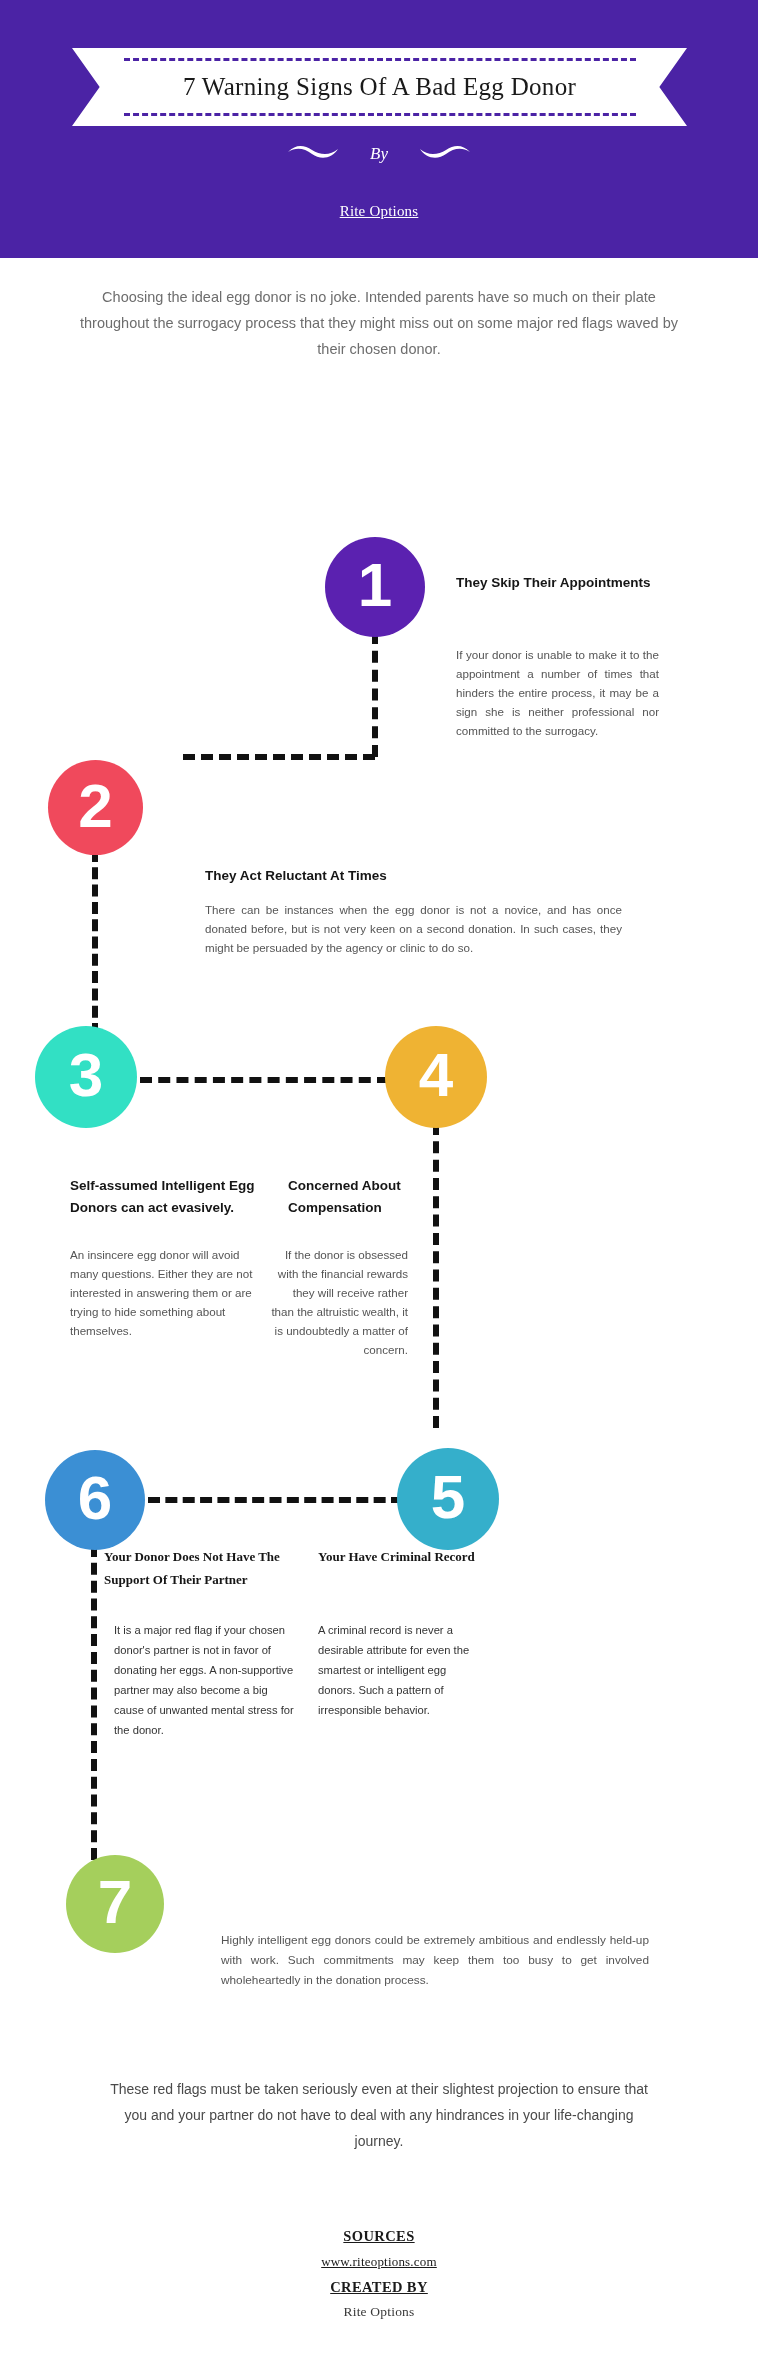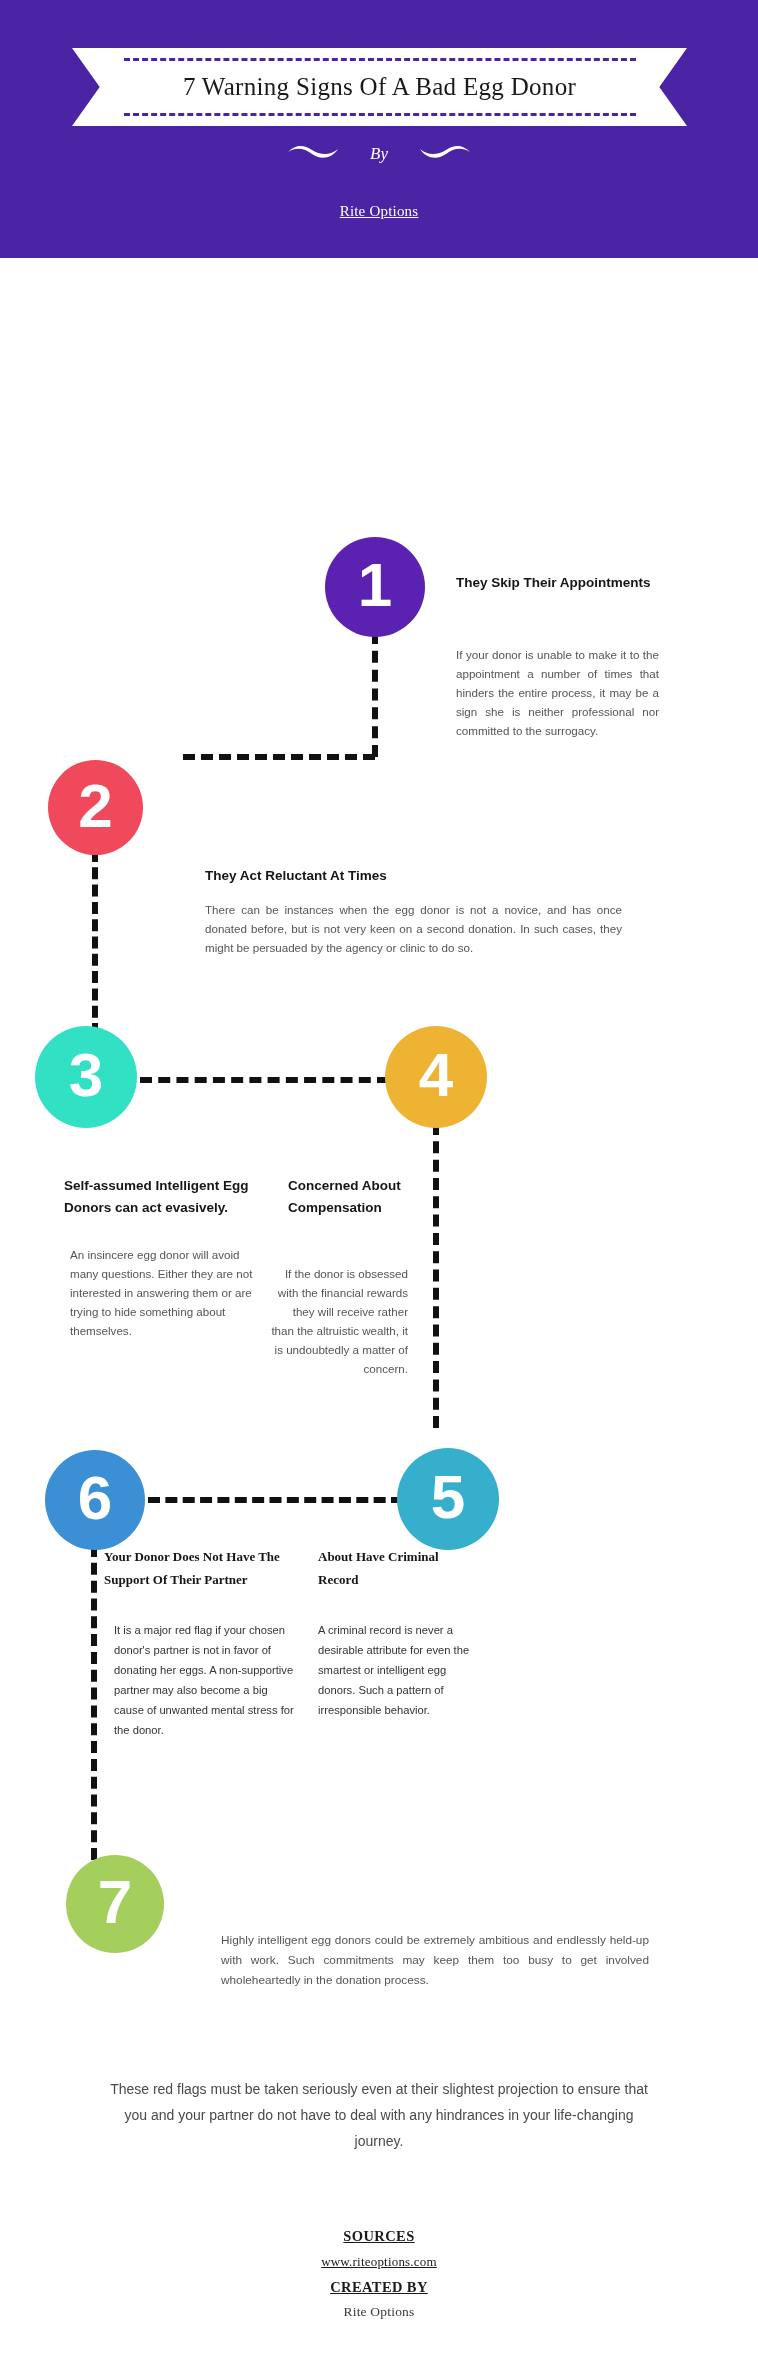--- a/index.html
+++ b/index.html
@@ -235,20 +235,21 @@
       <span class="swoosh">
         <svg width="54" height="18" viewBox="0 0 54 18">
           <path d="M52 9 C44 1, 36 2, 28 7 C20 12, 10 13, 2 6 C8 16, 20 17, 28 11 C36 5, 44 4, 52 9 Z" fill="#ffffff"></path>
         </svg>
       </span>
     </div>
 
     <div class="byline">Rite Options</div>
   </div>
 
+  <div class="intro">Choosing the ideal egg donor is no joke. Intended parents have so much on their plate throughout the surrogacy process that they might miss out on some major red flags waved by their chosen donor.</div>
 
   <div class="circle" style="top:537px; left:325px; width:100px; height:100px; background:#5B21B0;">
     <span>1</span>
   </div>
   <div class="conn conn-v" style="top:632px; left:372px; height:125px;"></div>
   <div class="conn conn-h" style="top:754px; left:183px; width:192px;"></div>
 
   <div class="item-title left" style="top:572px; left:456px; width:210px;">
     <span>They Skip Their Appointments</span>
   </div>
@@ -266,36 +267,36 @@
   </div>
   <div class="item-body just" style="top:900px; left:205px; width:417px;">
     <span>There can be instances when the egg donor is not a novice, and has once donated before, but is not very keen on a second donation. In such cases, they might be persuaded by the agency or clinic to do so.</span>
   </div>
 
   <div class="circle" style="top:1026px; left:35px; width:102px; height:102px; background:#32E0C4;">
     <span>3</span>
   </div>
   <div class="conn conn-h" style="top:1077px; left:140px; width:249px;"></div>
 
-  <div class="item-title left" style="top:1175px; left:64px; width:215px;">
+  <div class="item-title left" style="top:1175px; left:70px; width:215px;">
     <span>Self-assumed Intelligent Egg Donors can act evasively.</span>
   </div>
   <div class="item-body left" style="top:1245px; left:70px; width:200px;">
     <span>An insincere egg donor will avoid many questions. Either they are not interested in answering them or are trying to hide something about themselves.</span>
   </div>
 
   <div class="circle" style="top:1026px; left:385px; width:102px; height:102px; background:#EFB333;">
     <span>4</span>
   </div>
   <div class="conn conn-v" style="top:1123px; left:433px; height:305px;"></div>
 
   <div class="item-title center" style="top:1175px; left:288px; width:120px;">
     <span>Concerned About Compensation</span>
   </div>
-  <div class="item-body right" style="top:1245px; left:268px; width:140px;margin-top:19px;">
+  <div class="item-body right" style="top:1245px; left:268px; width:140px;">
     <span>If the donor is obsessed with the financial rewards they will receive rather than the altruistic wealth, it is undoubtedly a matter of concern.</span>
   </div>
 
   <div class="circle" style="top:1450px; left:45px; width:100px; height:100px; background:#3B8FD4;">
     <span>6</span>
   </div>
   <div class="conn conn-h" style="top:1497px; left:148px; width:255px;"></div>
   <div class="conn conn-v" style="top:1545px; left:91px; height:315px;"></div>
 
   <div class="cond-title" style="position:absolute; top:1545px; left:104px; width:215px; z-index:2;">
@@ -303,21 +304,21 @@
   </div>
   <div class="cond-body left" style="position:absolute; top:1620px; left:114px; width:180px; z-index:2;">
     <span>It is a major red flag if your chosen donor's partner is not in favor of donating her eggs. A non-supportive partner may also become a big cause of unwanted mental stress for the donor.</span>
   </div>
 
   <div class="circle" style="top:1448px; left:397px; width:102px; height:102px; background:#35AFCB;">
     <span>5</span>
   </div>
 
   <div class="cond-title center" style="position:absolute; top:1545px; left:318px; width:160px; z-index:2;">
-    <span>About Have Criminal Record</span>
+    <span>Your Have Criminal Record</span>
   </div>
   <div class="cond-body center" style="position:absolute; top:1620px; left:318px; width:160px; z-index:2;">
     <span>A criminal record is never a desirable attribute for even the smartest or intelligent egg donors. Such a pattern of irresponsible behavior.</span>
   </div>
 
   <div class="circle" style="top:1855px; left:66px; width:98px; height:98px; background:#A5CF5C;">
     <span>7</span>
   </div>
 
   <div class="item-body just" style="top:1930px; left:221px; width:428px; font-size:11.8px; line-height:20px;">

